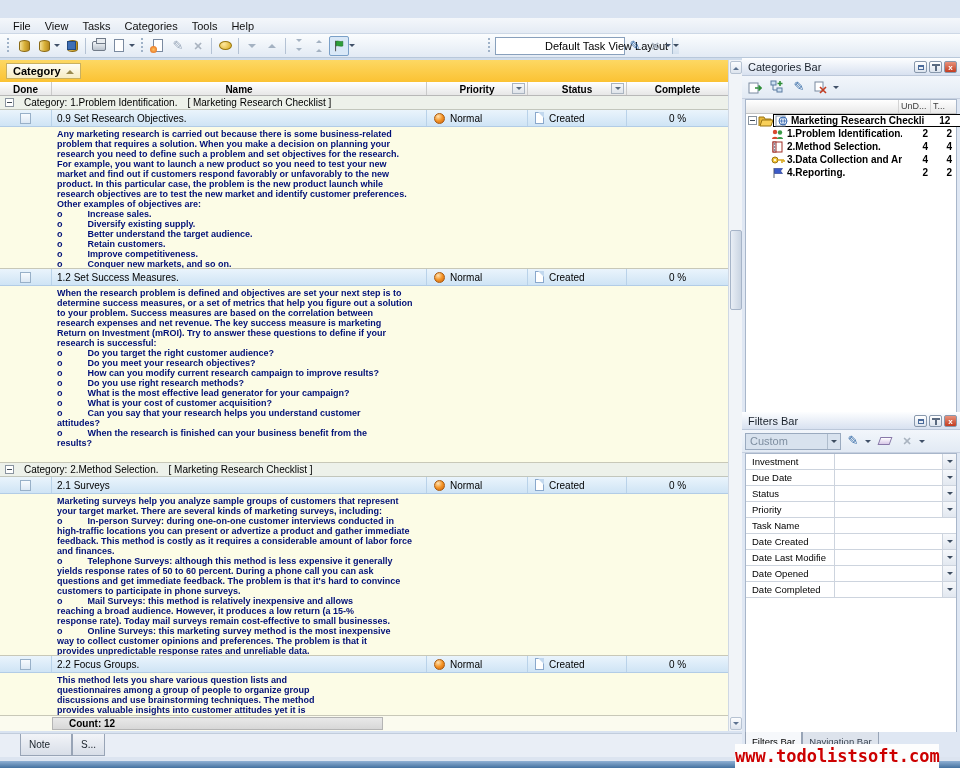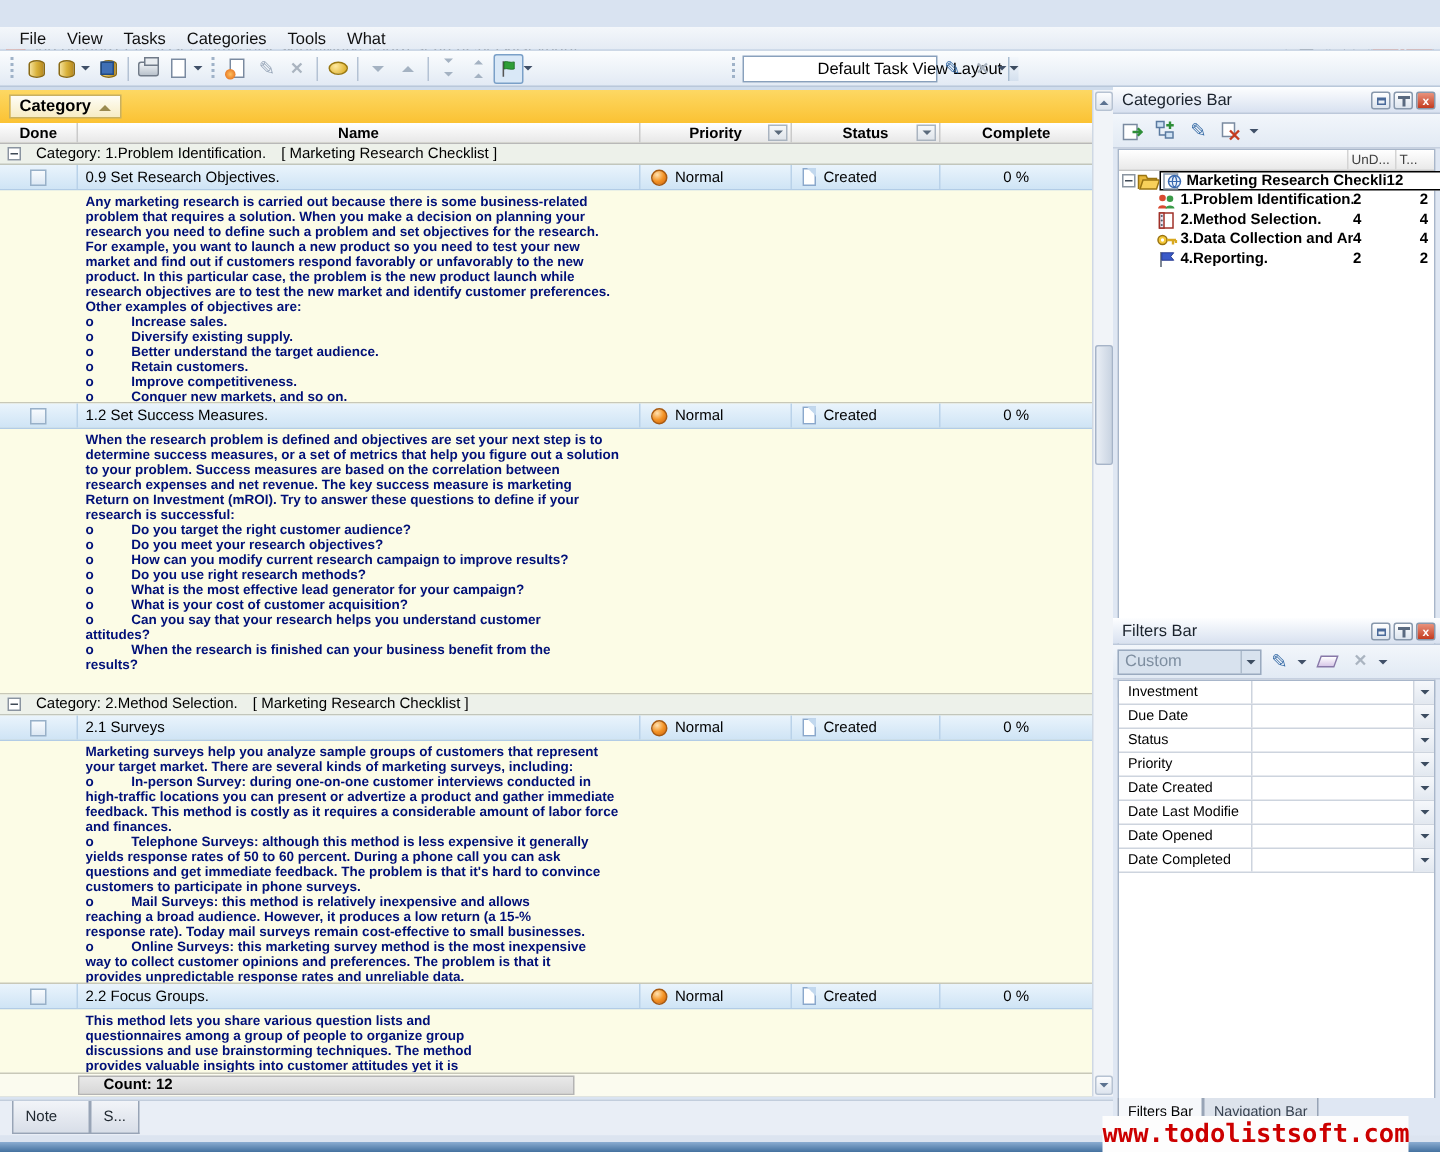--- a/index.html
+++ b/index.html
@@ -102,39 +102,39 @@
 
   .tree-wrap { position:absolute; left:3px; top:41px; width:212px; height:366px; background:#fff; border:1px solid #a8b6ca; }
   .tree-head { height:14px; background:linear-gradient(#ffffff,#e9e9e9); border-bottom:1px solid #c4c4c4; display:flex; font-size:9px; color:#404040; }
   .th-name { flex:1; } 
   .th-und { width:32px; border-left:1px solid #d4d4d4; padding:1px 2px 0 2px; }
   .th-t { width:26px; border-left:1px solid #d4d4d4; padding:1px 2px 0 2px; }
   .tree-row { height:13px; display:flex; align-items:center; font-size:10px; font-weight:bold; }
   .tr-ind { width:12px; flex:none; display:flex; justify-content:center; }
   .tr-icon { width:15px; flex:none; display:flex; justify-content:center; }
   .tr-name { flex:1; white-space:nowrap; overflow:hidden; padding-left:2px; }
-  .tr-und { width:30px; padding-right:4px; flex:none; }
+  .tr-und { width:30px; text-align:right; padding-right:4px; flex:none; }
   .tr-t { width:24px; text-align:right; padding-right:4px; flex:none; }
   .tree-row.sel .selbox { border:1px solid #000; background:#fff; }
   .selbox { display:flex; flex:1; align-items:center; height:13px; }
 
   
   .fcombo { width:96px; height:17px; background:#d8e2ee; border:1px solid #9aaabf; color:#7e8ea0; display:flex; align-items:center; }
   .fcombo .val { flex:1; padding-left:4px; }
   .fcombo .dd { width:13px; height:100%; border-left:1px solid #aebccc; display:flex; align-items:center; justify-content:center; }
   .filters-grid { position:absolute; left:3px; top:41px; width:212px; height:290px; background:#fff; border:1px solid #a8b6ca; }
   .frow { height:16px; display:flex; border-bottom:1px solid #cdd4de; align-items:stretch; }
   .frow .flabel { width:88px; display:flex; align-items:center; padding-left:6px; font-size:9.5px; }
   .frow .fval { flex:1; border-left:1px solid #cdd4de; }
   .frow .fdd { width:14px; border-left:1px solid #cdd4de; background:linear-gradient(#f6f8fb,#e2e8f0); display:flex; align-items:center; justify-content:center; }
   .eraser { width:12px; height:8px; background:linear-gradient(#fff,#d8c8e8); border:1px solid #8878a8; transform:skewX(-20deg); }
   .x-gray { font-size:11px; font-weight:bold; color:#aab4c0; line-height:10px; }
 
   
-  .bottom-left { left:0; top:733px; width:742px; height:24px; background:#e9eef6; border-top:1px solid #c2cddc; display:flex; padding-left:8px; }
+  .bottom-left { left:0; top:733px; width:742px; height:24px; background:#e9eef6; border-top:1px solid #c2cddc; display:flex; padding-left:20px; }
   .btab { height:22px; border:1px solid #98a4b6; border-top:none; background:linear-gradient(#f2f4f8,#d8dee8); display:flex; align-items:center; padding:0 8px; font-size:10px; color:#202830; }
   .btab.first { width:52px; }
   .rtabs { left:742px; top:732px; width:218px; height:22px; display:flex; padding-left:3px; background:#dfe7f3; }
   .rtab { height:20px; border:1px solid #98a4b6; border-top:none; display:flex; align-items:center; padding:0 6px; font-size:9.5px; }
   .rtab.active { background:#f6f8fb; }
   .rtab.inactive { background:#dde3ec; color:#384250; }
   .bottom-strip { left:0; top:757px; width:960px; height:11px; background:linear-gradient(#dce4f0 0 4px, #8fb0d4 4px, #44719f); }
   .watermark { left:735px; top:744px; width:204px; height:24px; background:#fdfdfd; display:flex; align-items:center; }
   .wm-text { font-family:"DejaVu Sans Mono", monospace; font-weight:bold; font-size:17px; color:#cc0000; letter-spacing:0px; white-space:nowrap; }
 
@@ -152,21 +152,21 @@
     <div class="winbtn close">✕</div>
   </div>
 </div>
 
 <div class="abs menubar">
   <div class="menu-item">File</div>
   <div class="menu-item">View</div>
   <div class="menu-item">Tasks</div>
   <div class="menu-item">Categories</div>
   <div class="menu-item">Tools</div>
-  <div class="menu-item">What</div>
+  <div class="menu-item">Help</div>
 </div>
 
 <div class="abs toolbar">
   <div class="grip"></div>
   <div class="tbtn">
       <div class="cyl"></div>
     </div>
   <div class="tbtn">
       <div class="cyl"></div>
     </div>
@@ -613,20 +613,24 @@
           </div>
       </div>
       <div class="frow">
         <div class="flabel">Priority</div>
           <div class="fval"></div>
         <div class="fdd">
             <div class="dd-arrow"></div>
           </div>
       </div>
       <div class="frow">
+        <div class="flabel">Task Name</div>
+          <div class="fval"></div>
+      </div>
+      <div class="frow">
         <div class="flabel">Date Created</div>
           <div class="fval"></div>
         <div class="fdd">
             <div class="dd-arrow"></div>
           </div>
       </div>
       <div class="frow">
         <div class="flabel">Date Last Modifie</div>
           <div class="fval"></div>
         <div class="fdd">

